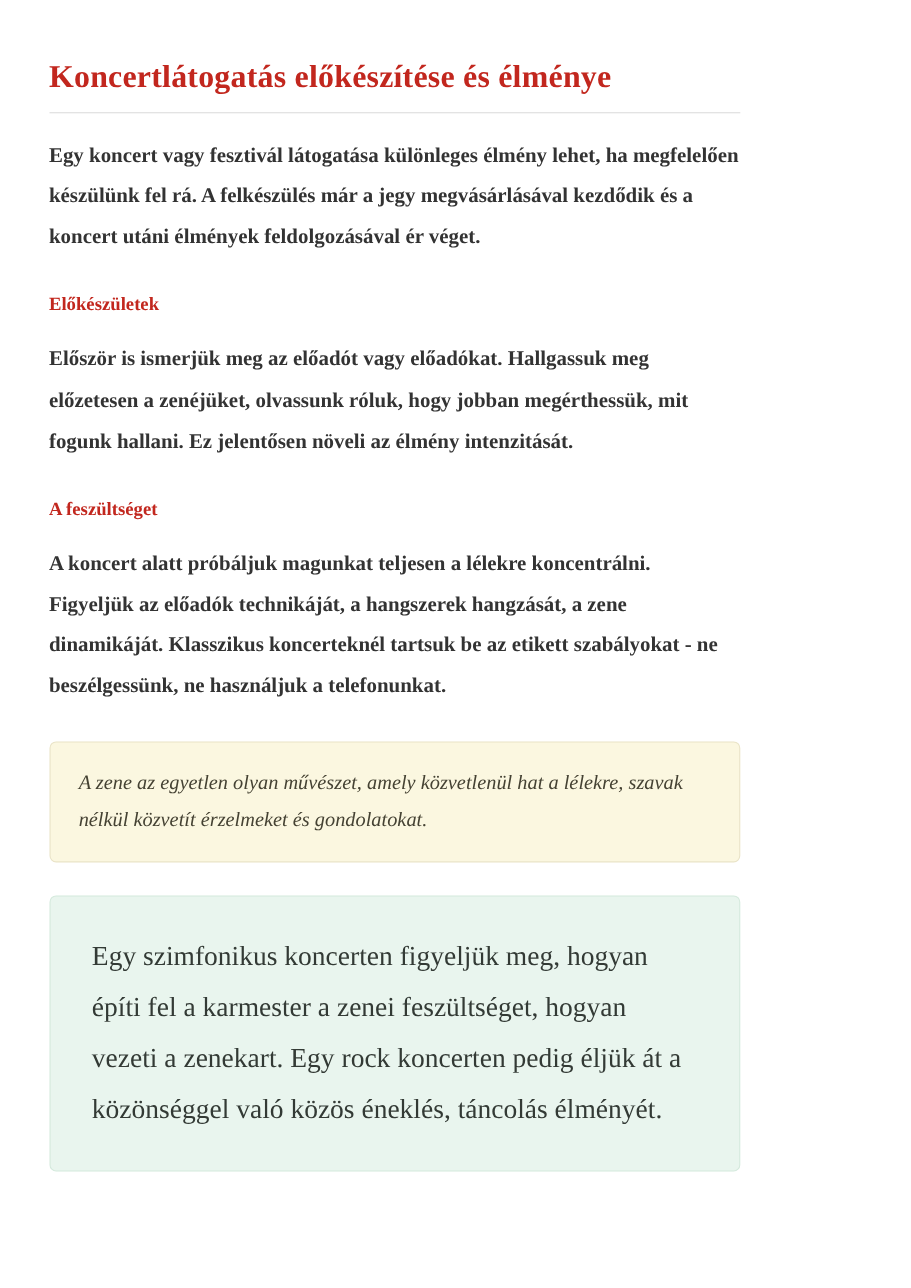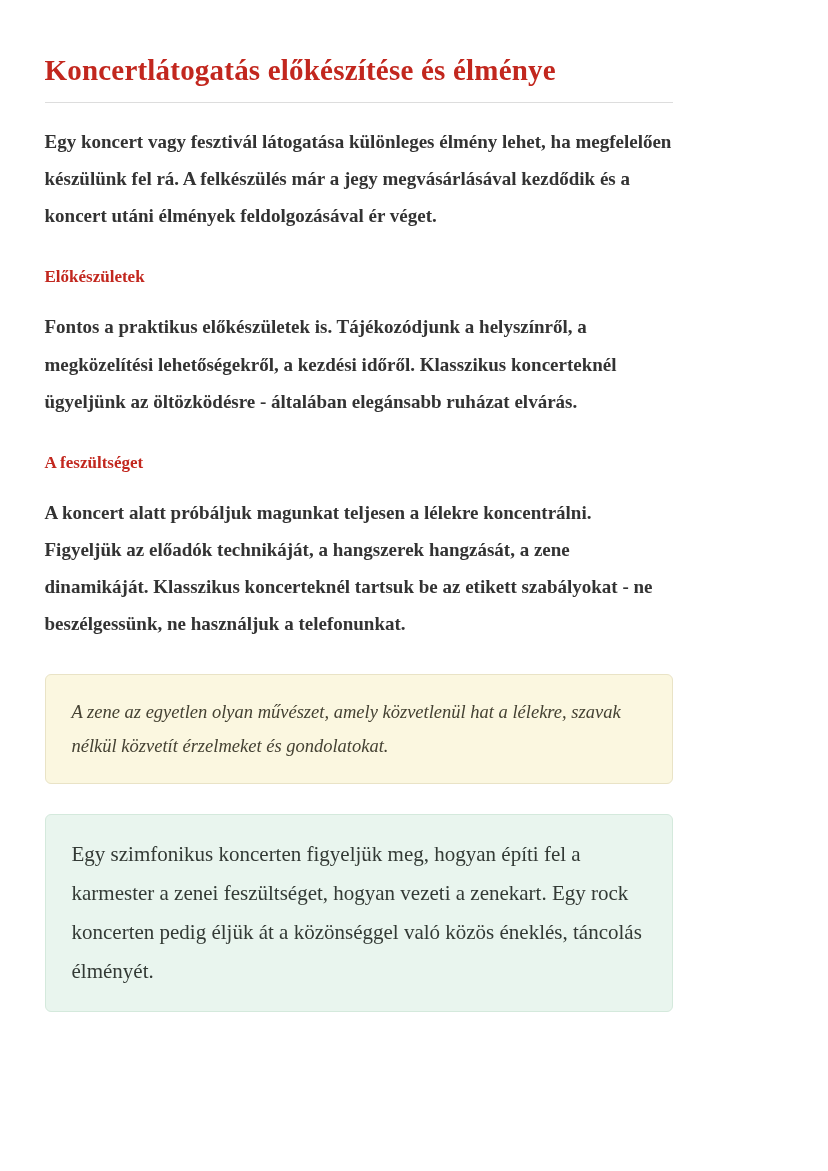--- a/index.html
+++ b/index.html
@@ -77,42 +77,42 @@
     margin: 0;
   }
   .highlight-box {
     background: var(--highlight_box_bg);
     border: 1px solid var(--highlight_box_border);
     border-radius: 6px;
     padding: 20px 26px;
     margin: 30px 0 0 0;
   }
   .highlight-box p {
-    font-size: 21px;
+    font-size: 25px;
     line-height: 1.85;
     color: var(--highlight_box_text);
-    margin: 0;
+    margin: 12px;
   }
 </style>
 </head>
 <body>
 
 <div class="page">
   <article class="article">
 
     <h1 class="title">Koncertlátogatás előkészítése és élménye</h1>
 
     <hr class="divider">
 
     <p class="body-text">Egy koncert vagy fesztivál látogatása különleges élmény lehet, ha megfelelően készülünk fel rá. A felkészülés már a jegy megvásárlásával kezdődik és a koncert utáni élmények feldolgozásával ér véget.</p>
 
     <h2 class="section-heading">Előkészületek</h2>
 
+    <p class="body-text">Először is ismerjük meg az előadót vagy előadókat. Hallgassuk meg előzetesen a zenéjüket, olvassunk róluk, hogy jobban megérthessük, mit fogunk hallani. Ez jelentősen növeli az élmény intenzitását.</p>
 
-    <p class="body-text">Fontos a praktikus előkészületek is. Tájékozódjunk a helyszínről, a megközelítési lehetőségekről, a kezdési időről. Klasszikus koncerteknél ügyeljünk az öltözködésre - általában elegánsabb ruházat elvárás.</p>
 
     <h2 class="section-heading">A feszültséget</h2>
 
     <p class="body-text">A koncert alatt próbáljuk magunkat teljesen a lélekre koncentrálni. Figyeljük az előadók technikáját, a hangszerek hangzását, a zene dinamikáját. Klasszikus koncerteknél tartsuk be az etikett szabályokat - ne beszélgessünk, ne használjuk a telefonunkat.</p>
 
     <blockquote class="quote-box">
       <p>A zene az egyetlen olyan művészet, amely közvetlenül hat a lélekre, szavak nélkül közvetít érzelmeket és gondolatokat.</p>
     </blockquote>
 
     <div class="highlight-box">

